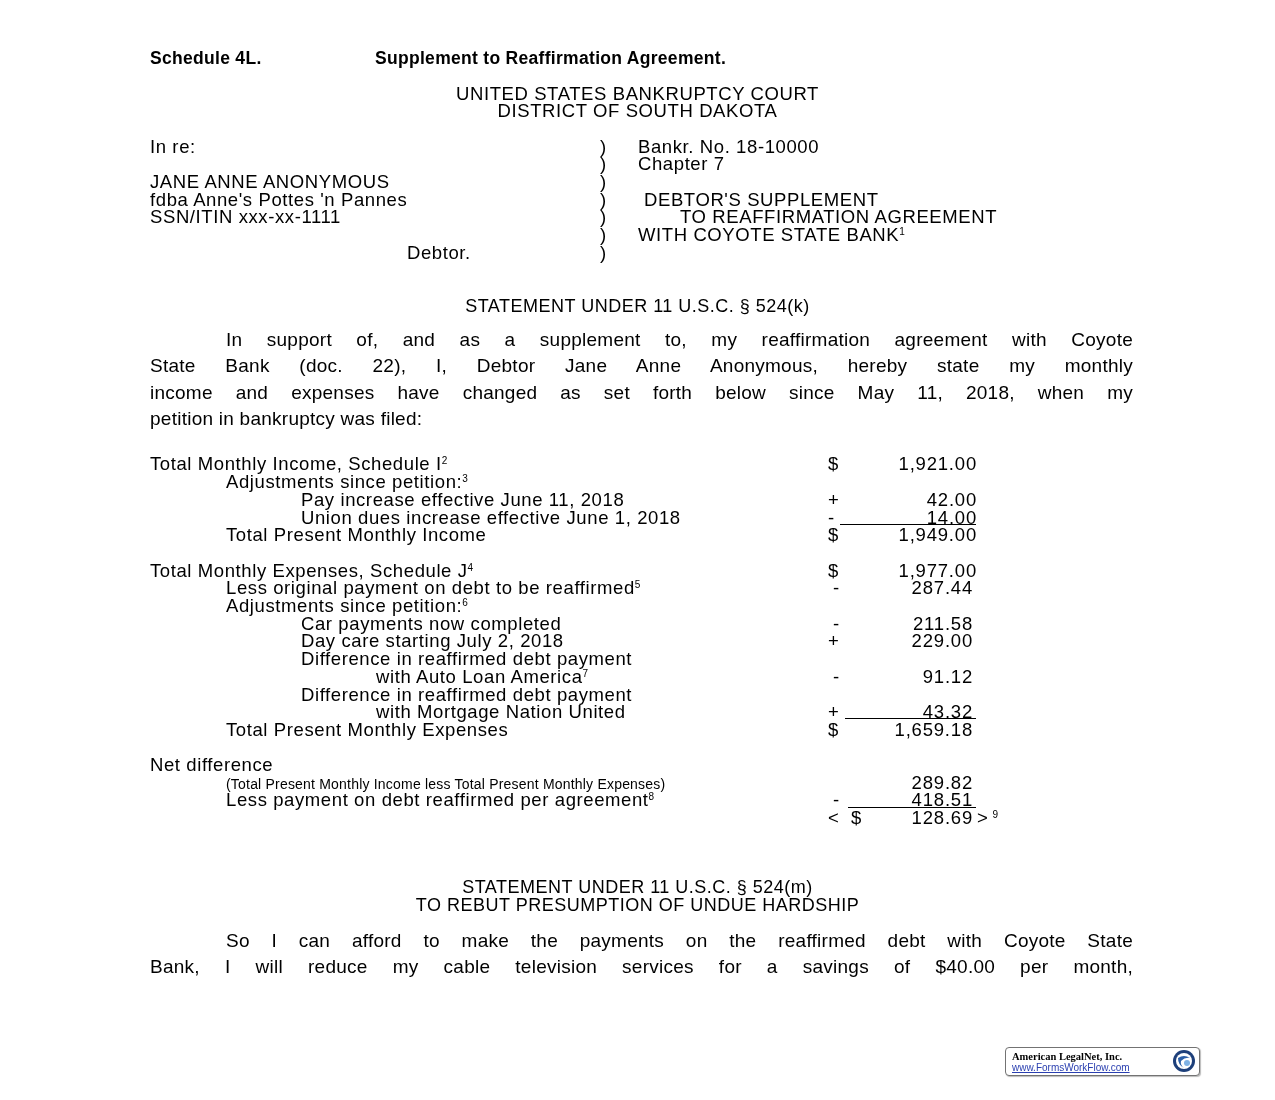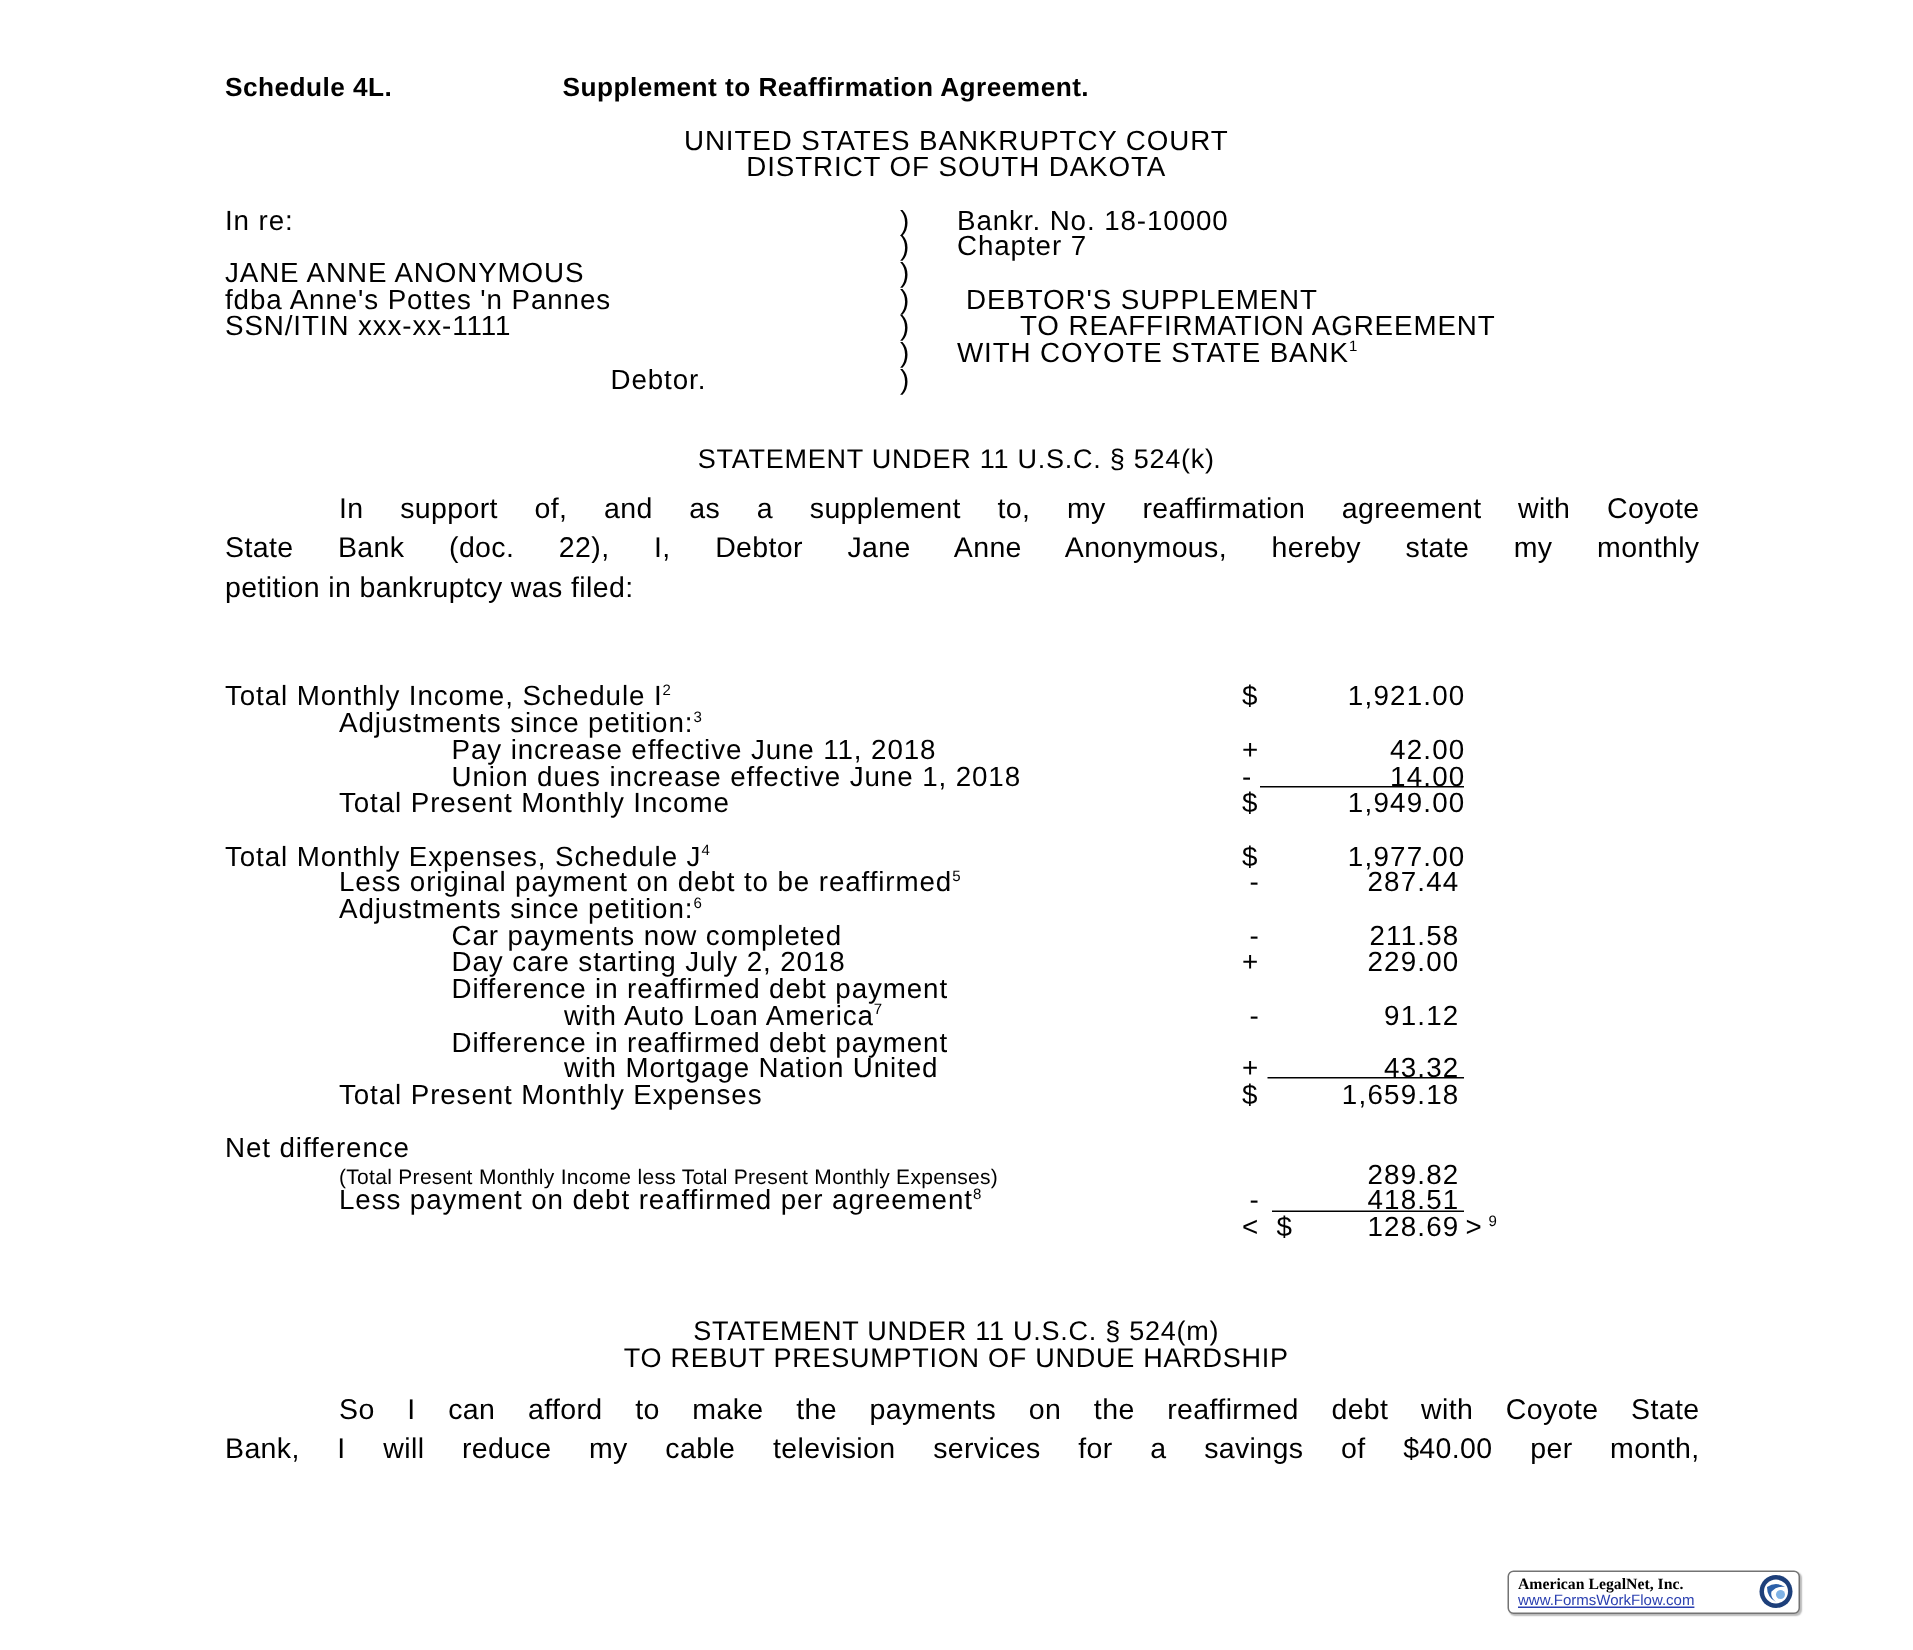--- a/index.html
+++ b/index.html
@@ -48,20 +48,21 @@
 <div class="abs t18" style="left:638px; top:155px;">Chapter 7</div>
 <div class="abs t18" style="left:644px; top:191px;">DEBTOR'S SUPPLEMENT</div>
 <div class="abs t18" style="left:638px; top:208px;margin-left:42px;">TO REAFFIRMATION AGREEMENT</div>
 <div class="abs t18" style="left:638px; top:226px;"><span>WITH COYOTE STATE BANK</span><sup>1</sup></div>
 
 <div class="abs center" style="top:296px; font-size:18px; letter-spacing:0.5px;">STATEMENT UNDER 11 U.S.C. § 524(k)</div>
 
 <div class="para" style="top:327px;">
   <span class="line" style="text-indent:76px;">In support of, and as a supplement to, my reaffirmation agreement with Coyote</span>
   <span class="line">State Bank (doc. 22), I, Debtor Jane Anne Anonymous, hereby state my monthly</span>
+  <span class="line">income and expenses have changed as set forth below since May 11, 2018, when my</span>
   <span class="line last">petition in bankruptcy was filed:</span>
 </div>
 
 <div class="abs t18" style="left:150px; top:455px;"><span>Total Monthly Income, Schedule I</span><sup>2</sup></div>
 <div class="sym" style="top:455px;">$</div>
 <div class="amt" style="top:455px;">1,921.00</div>
 
 <div class="abs t18" style="left:226px; top:473px;"><span>Adjustments since petition:</span><sup>3</sup></div>
 
 <div class="abs t18" style="left:301px; top:491px;">Pay increase effective June 11, 2018</div>

